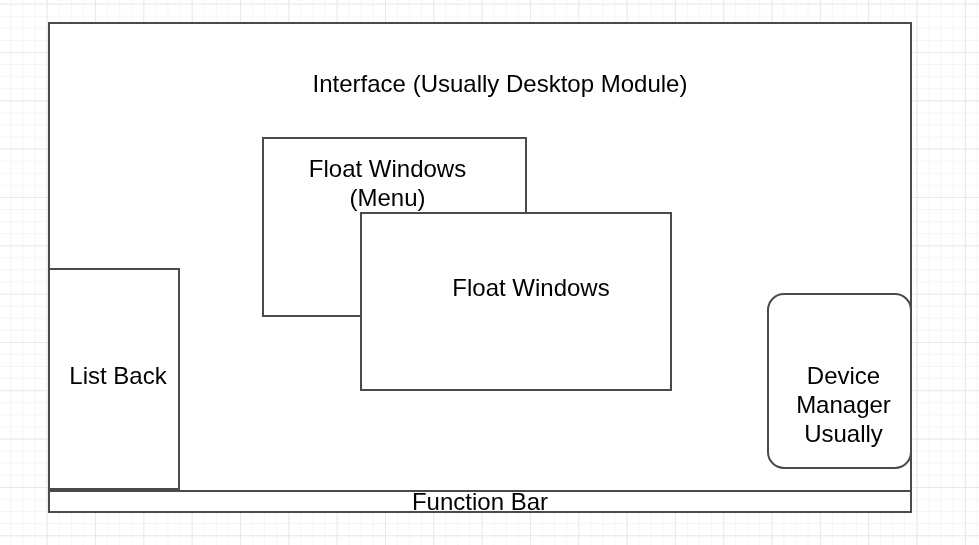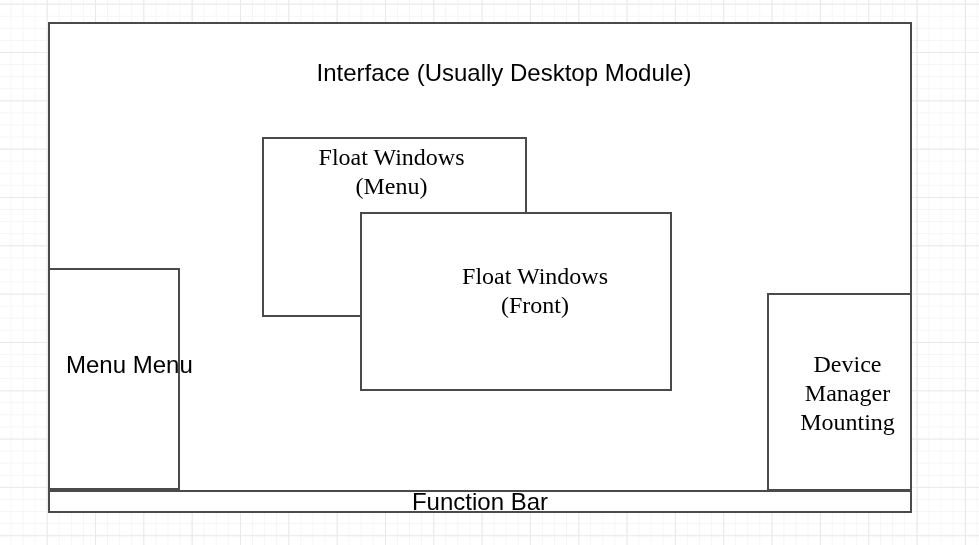--- a/index.html
+++ b/index.html
@@ -34,40 +34,41 @@
     position: absolute;
     box-sizing: border-box;
     background: #ffffff;
     border: 2px solid #4a4a4a;
     color: #000000;
     font-size: 24px;
     line-height: 29px;
   }
   .lbl {
     position: absolute;
-    left: 16px;
+    left: 8px;
     right: 0;
     text-align: center;
     white-space: nowrap;
+    margin-top: 11px;
   }
-  .lbl span { display: block; font-family: Liberation Serif, serif; }
+  .lbl span { display: block; }
 
   .n-interface { left: 48px;  top: 22px;  width: 864px; height: 491px; }
   .n-interface .lbl { top: 34px; transform: translateX(16px); }
 
   .n-back  { left: 262px; top: 137px; width: 265px; height: 180px; }
   .n-back .lbl { top: 4px; transform: translateX(-11px); }
 
   .n-front { left: 360px; top: 212px; width: 312px; height: 179px; }
   .n-front .lbl { top: 48px; transform: translateX(11px); }
 
   .n-list  { left: 48px;  top: 268px; width: 132px; height: 222px; }
   .n-list .lbl { top: 80px; }
 
-  .n-device { left: 767px; top: 293px; width: 145px; height: 198px; }
+  .n-device { left: 767px; top: 293px; width: 145px; height: 176px; border-radius: 17px; }
   .n-device .lbl { top: 55px; }
 
   .n-fbar { left: 48px; top: 490px; width: 864px; height: 23px;
             display: flex; align-items: center; justify-content: center; }
   .n-fbar .flabel { line-height: 29px; white-space: nowrap; }
 </style>
 </head>
 <body>
 
 <div class="canvas">
@@ -79,33 +80,32 @@
   <div class="node n-back">
     <div class="lbl">
       <span>Float Windows</span>
       <span>(Menu)</span>
     </div>
   </div>
 
   <div class="node n-front">
     <div class="lbl">
       <span>Float Windows</span>
-      <span>(Front)</span>
     </div>
   </div>
 
   <div class="node n-list">
-    <div class="lbl">Menu Menu</div>
+    <div class="lbl">List Back</div>
   </div>
 
   <div class="node n-device">
     <div class="lbl">
       <span>Device</span>
       <span>Manager</span>
-      <span>Mounting</span>
+      <span>Usually</span>
     </div>
   </div>
 
   <div class="node n-fbar">
     <div class="flabel">Function Bar</div>
   </div>
 
 </div>
 
 </body></html>

